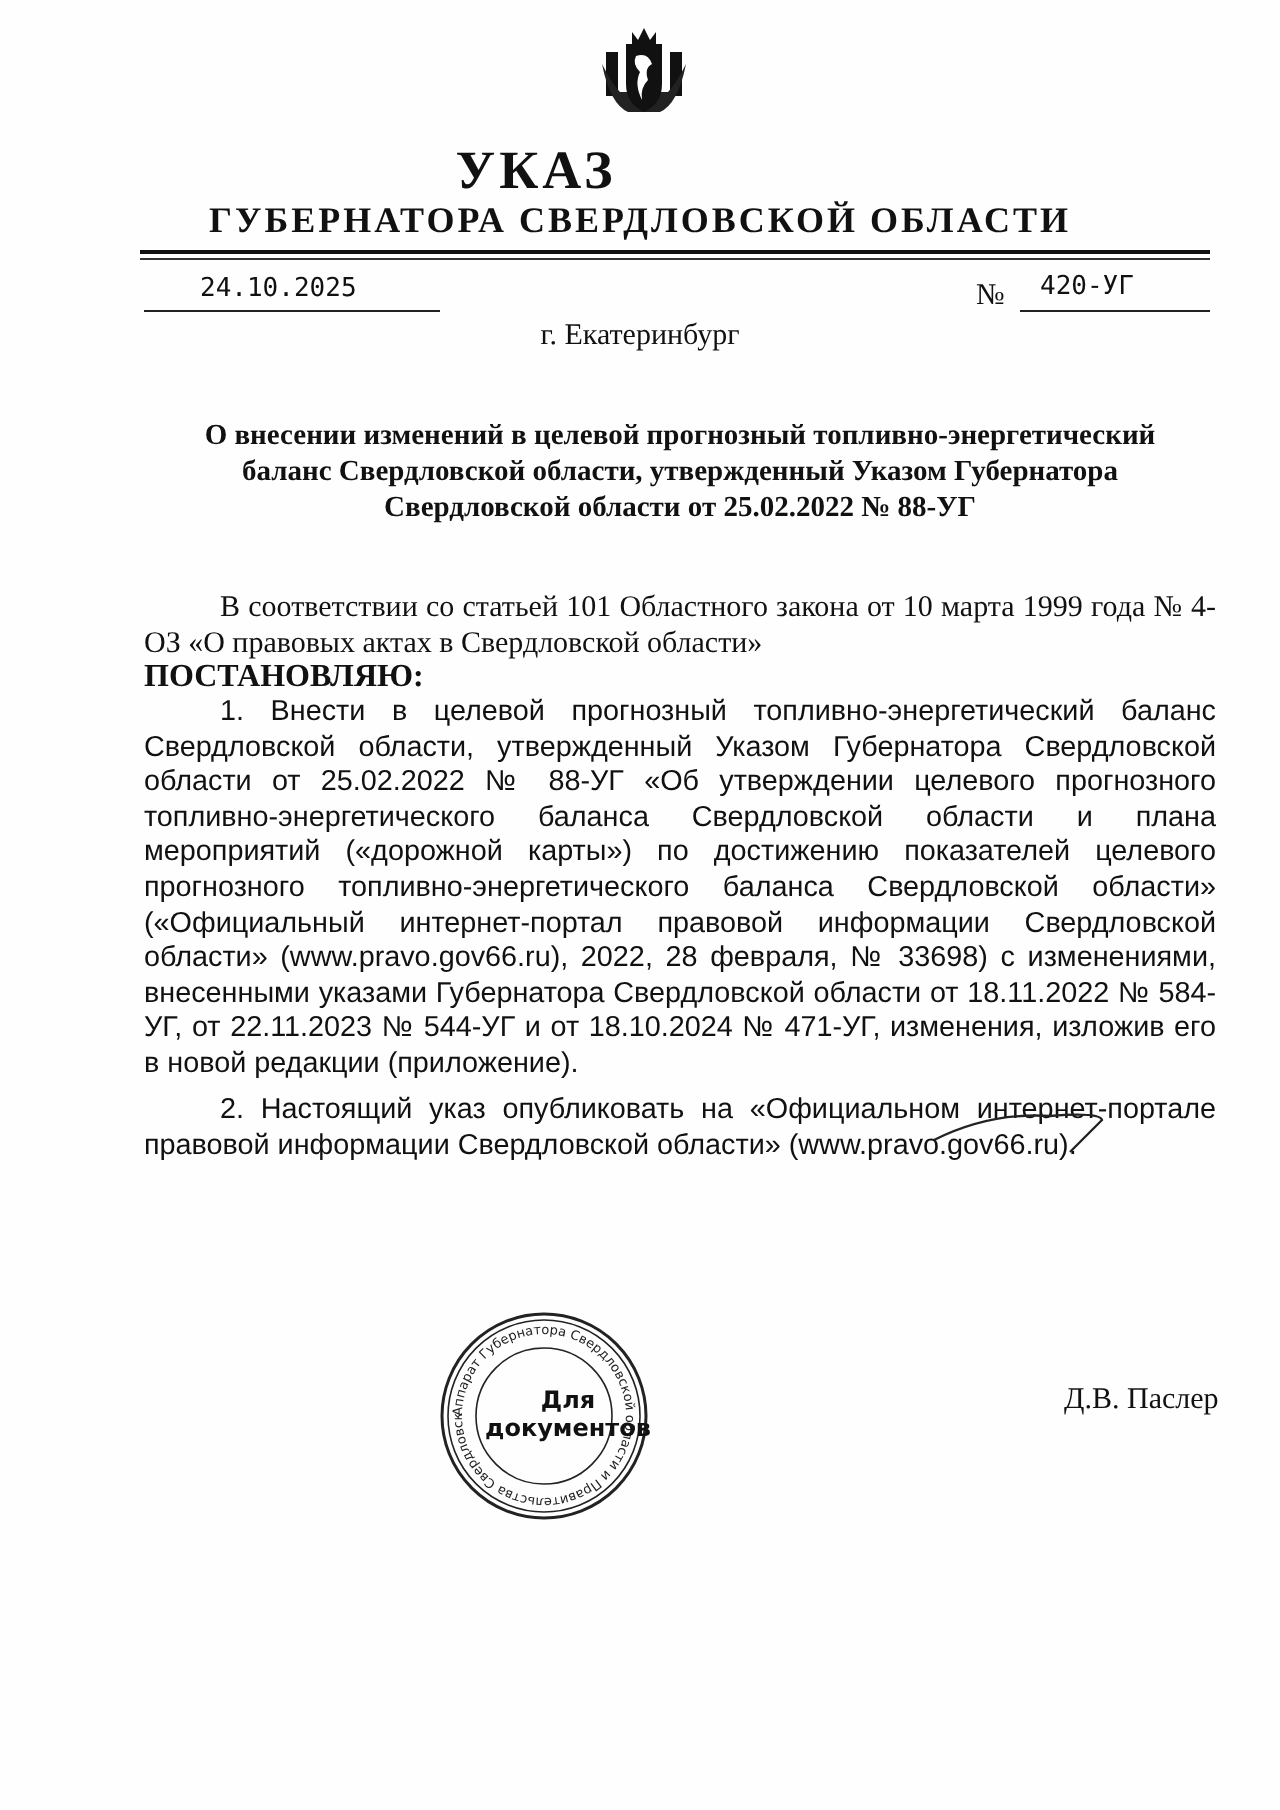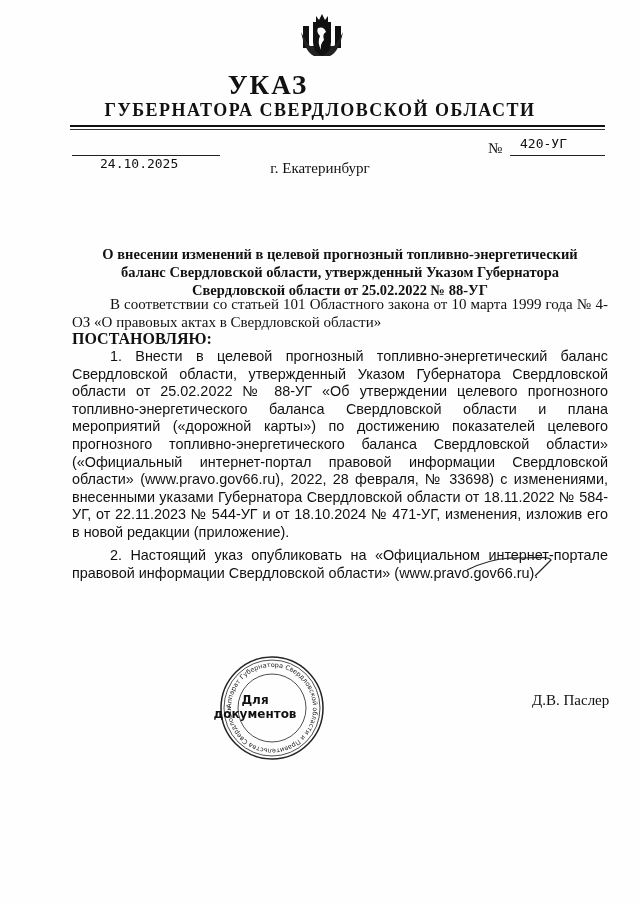--- a/index.html
+++ b/index.html
@@ -3,37 +3,37 @@
 <meta charset="utf-8">
 <style>
   html, body { margin:0; padding:0; background:#fefefe; }
   body { width:640px; height:905px; position:relative; overflow:hidden; color:#111; font-family:"Liberation Serif", serif; }
   .abs { position:absolute; }
   .emblem { left:300px; top:12px; width:44px; height:50px; }
   .ukaz { left:0; width:536px; top:70px; text-align:center; font-weight:bold; font-size:27px; letter-spacing:2px; }
   .gov { left:0; width:640px; top:100px; text-align:center; font-weight:bold; font-size:18px; letter-spacing:1.5px; }
   .rule1 { left:70px; top:125px; width:535px; height:2px; background:#111; }
   .rule2 { left:70px; top:129px; width:535px; height:1px; background:#333; }
-  .date { left:100px; top:137px; font-family:"DejaVu Sans Mono", monospace; font-size:13px;margin-top:19px; }
+  .date { left:100px; top:137px; font-family:"DejaVu Sans Mono", monospace; font-size:13px; }
   .date-line { left:72px; top:155px; width:148px; height:1px; background:#222; }
   .num-sign { left:488px; top:140px; font-size:15px; }
   .num { left:520px; top:136px; font-family:"DejaVu Sans Mono", monospace; font-size:13px; }
   .num-line { left:510px; top:155px; width:95px; height:1px; background:#222; }
   .city { left:0; width:640px; top:160px; text-align:center; font-size:15px; }
-  .title { left:80px; width:520px; top:209px; text-align:center; font-weight:bold; font-size:14.5px; line-height:18px;margin-top:36px; }
+  .title { left:80px; width:520px; top:209px; text-align:center; font-weight:bold; font-size:14.5px; line-height:18px; }
   .body { left:72px; width:536px; font-family:"Liberation Sans", sans-serif; font-size:14.4px; line-height:17.6px; text-align:justify; }
   .p1 { top:296px; }
   .p-ind { text-indent:38px; }
   .postanov { left:72px; top:330px; font-weight:bold; font-size:16px; font-family:"Liberation Serif", serif; }
   .p2 { top:348px; }
   .p3 { top:547px; }
   .sig-left { left:72px; top:677px; font-size:15px; line-height:18px; }
   .sig-right { left:532px; top:692px; font-size:15px; }
   .stamp { left:219px; top:655px; width:106px; height:106px; }
-  .stamp-text { left:202px; top:693px; width:106px; text-align:center; font-family:"DejaVu Sans", sans-serif; font-weight:bold; font-size:12px; line-height:14px; }
+  .stamp-text { left:231px; top:693px; width:106px; text-align:center; font-family:"DejaVu Sans", sans-serif; font-weight:bold; font-size:12px; line-height:14px; }
   .scribble { left:465px; top:548px; width:90px; height:30px; }
 </style>
 </head>
 <body>
 
 <svg class="abs emblem" viewBox="0 0 44 50">
   <rect x="3" y="14" width="6" height="22" fill="#111"></rect>
   <rect x="35" y="14" width="6" height="22" fill="#111"></rect>
   <path d="M1 20 Q5 40 14 44 L30 44 Q39 40 43 20 Q38 30 34 34 L10 34 Q6 30 1 20Z" fill="#222"></path>
   <path d="M13 10 L31 10 L31 30 Q31 40 22 44 Q13 40 13 30Z" fill="#111"></path>

